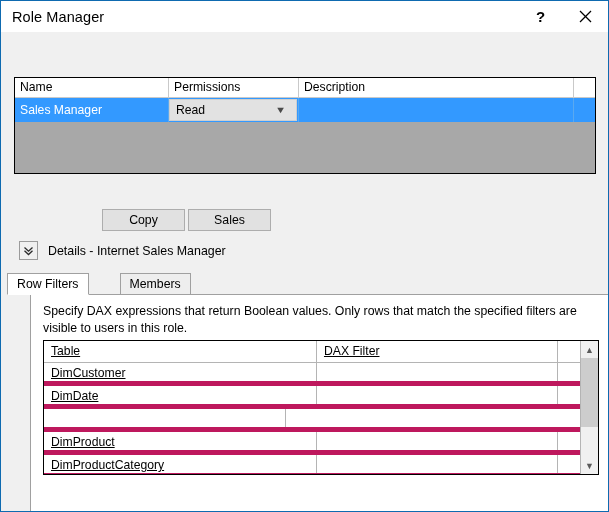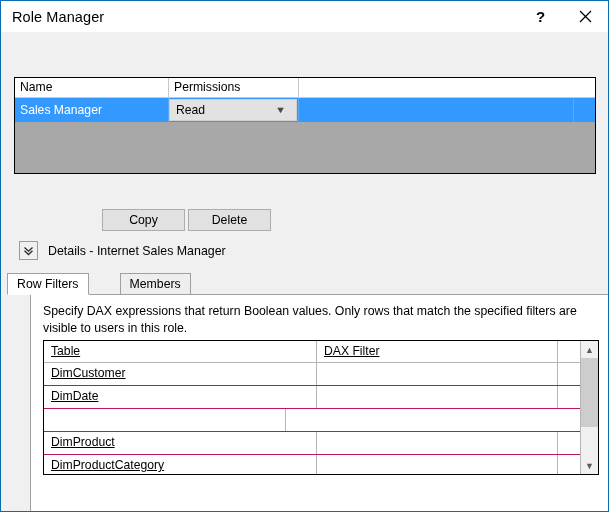--- a/index.html
+++ b/index.html
@@ -270,21 +270,21 @@
     color: #000;
     padding: 3px 0 0 7px;
     border-right: 1px solid #b4b4b4;
     white-space: nowrap;
     overflow: hidden;
   }
   .dax-row {
     display: flex;
     height: 23px;
     box-sizing: border-box;
-    border-bottom: 1px solid #be185d;
+    border-bottom: 5px solid #be185d;
     background: #ffffff;
   }
   .dax-row .cell {
     box-sizing: border-box;
     font-size: 12.2px;
     color: #000;
     padding: 3px 0 0 7px;
     border-right: 1px solid #b4b4b4;
     white-space: nowrap;
     overflow: hidden;
@@ -371,37 +371,38 @@
     </div>
   </div>
 
   <div class="content">
 
 
     <div class="roles-grid">
       <div class="rg-header">
         <div class="cell col-name">Name</div>
         <div class="cell col-perm">Permissions</div>
+        <div class="cell col-desc">Description</div>
         <div class="cell col-extra"></div>
       </div>
       <div class="rg-row">
         <div class="cell col-name">Sales Manager</div>
         <div class="cell col-perm perm">
           <div class="combo">
             <span>Read</span>
             <span class="chev">▼</span>
           </div>
         </div>
         <div class="cell col-desc"></div>
         <div class="cell col-extra"></div>
       </div>
     </div>
 
     <div class="btn btn-copy">Copy</div>
-    <div class="btn btn-del">Delete</div>
+    <div class="btn btn-del">Sales</div>
 
     <div class="details-row">
       <div class="expander">
         <svg width="13" height="13" viewBox="0 0 13 13">
           <polyline points="2.5,3.5 6.5,7.2 10.5,3.5" fill="none" stroke="#2b2b2b" stroke-width="1.3"></polyline>
           <polyline points="2.5,6.8 6.5,10.5 10.5,6.8" fill="none" stroke="#2b2b2b" stroke-width="1.3"></polyline>
         </svg>
       </div>
       <div class="details-label">Details - Internet Sales Manager</div>
     </div>

